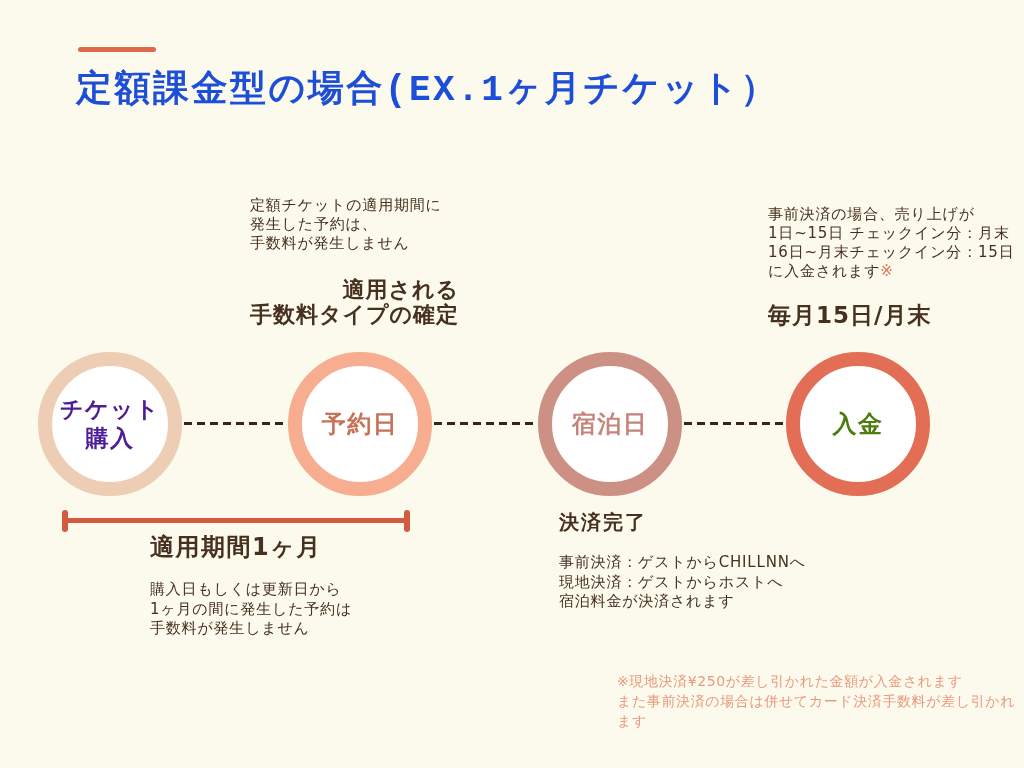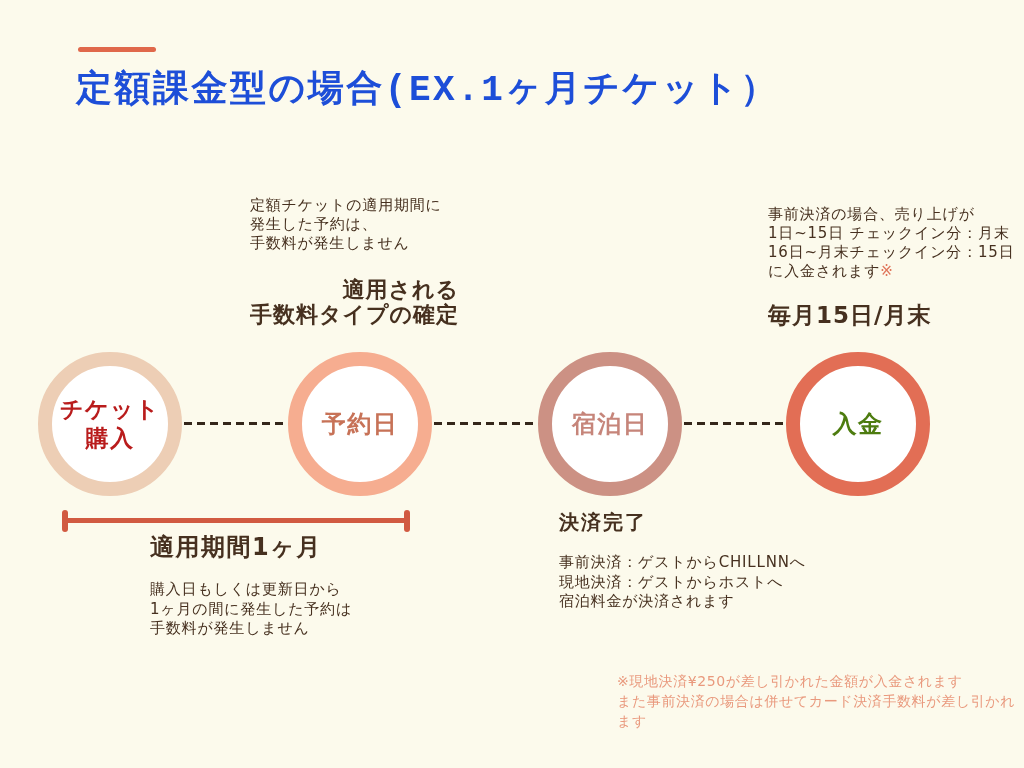--- a/index.html
+++ b/index.html
@@ -148,21 +148,21 @@
   </div>
 
   <div class="payout-block">
     <div class="note"><span>事前決済の場合、売り上げが
 1日~15日 チェックイン分：月末
 16日~月末チェックイン分：15日
 に入金されます</span><span class="note-mark">※</span></div>
     <div class="block-heading">毎月15日/月末</div>
   </div>
 
-  <div class="circle circle-1" style="border-color: rgb(237, 206, 181); color: #b91c1c;">チケット
+  <div class="circle circle-1" style="border-color: rgb(237, 206, 181); color: #4c1d95;">チケット
 購入</div>
 
   <div class="connector connector-1"></div>
 
   <div class="circle circle-2" style="border-color: rgb(246, 173, 144); color: rgb(199, 114, 87);">予約日</div>
 
   <div class="connector connector-2"></div>
 
   <div class="circle circle-3" style="border-color: rgb(204, 145, 132); color: rgb(198, 133, 122);">宿泊日</div>
 

